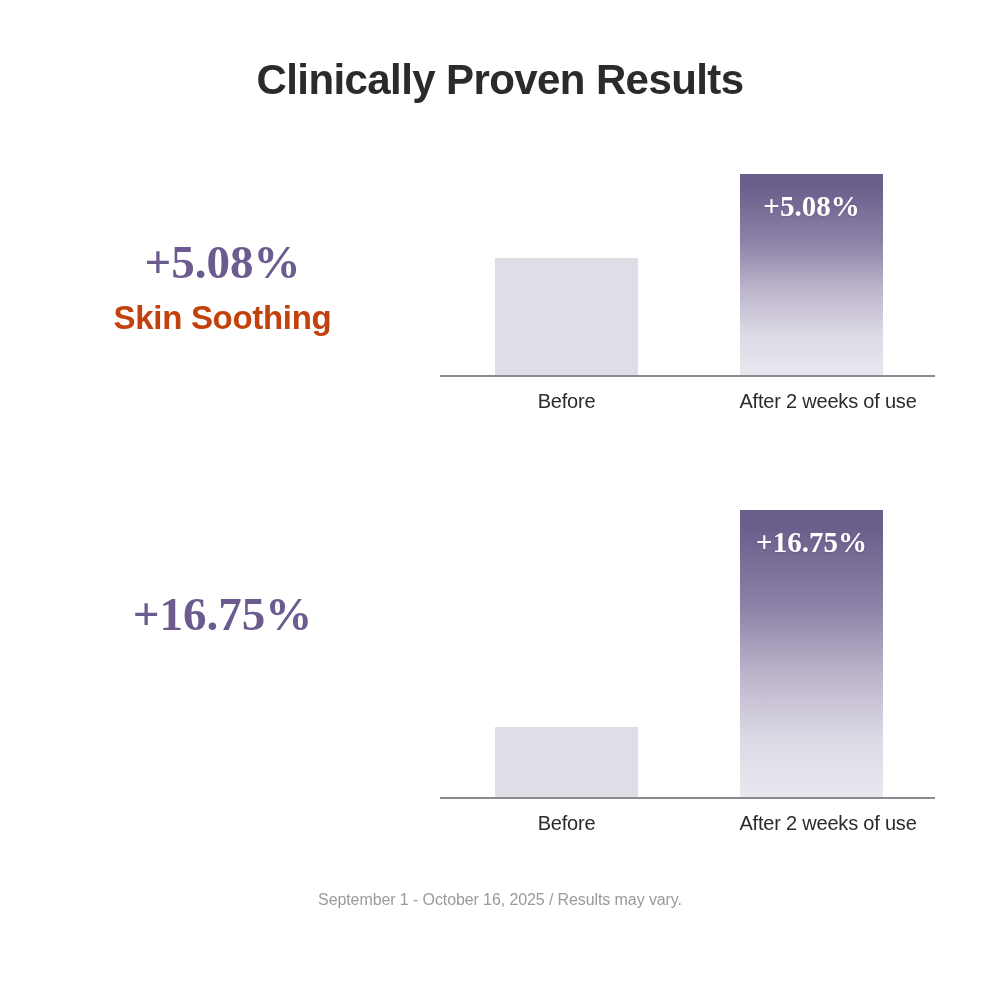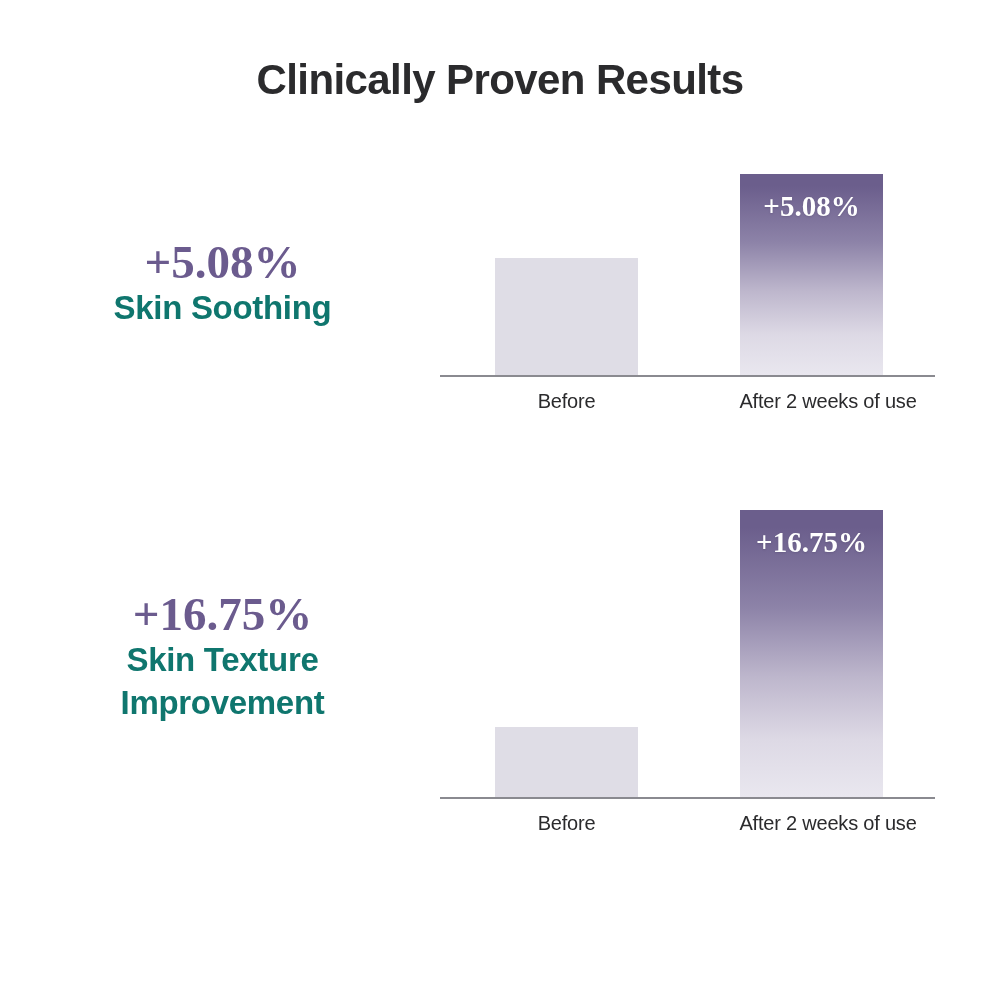--- a/index.html
+++ b/index.html
@@ -58,24 +58,25 @@
 
   .stat-value {
     font-family: "Liberation Serif", "DejaVu Serif", serif;
     font-size: 47px;
     font-weight: bold;
     color: #6b5b8e;
     line-height: 1.05;
     letter-spacing: 0px;
   }
   .stat-label {
+    margin-top: 10px;
     font-family: "Liberation Sans", sans-serif;
     font-size: 33px;
     font-weight: bold;
-    color: #0f766e;
+    color: #c2410c;
     line-height: 1.28;
     letter-spacing: -0.3px;
   }
 
   
   .chart-col {
     position: absolute;
     left: 440px;
     width: 495px;
   }
@@ -196,35 +197,35 @@
         <div class="tick tick-after">After 2 weeks of use</div>
       </div>
     </div>
 
   </div>
 
   <div class="result-row row-2">
 
     <div class="stat-col">
       <div class="stat-value">+16.75%</div>
-      <div class="stat-label">Skin Texture Improvement</div>
     </div>
 
     <div class="chart-col">
       <div class="plot">
         <div class="bar bar-before"></div>
         <div class="bar bar-after">
           <div class="bar-value">+16.75%</div>
         </div>
       </div>
       <div class="axis-line"></div>
       <div class="tick-labels">
         <div class="tick tick-before">Before</div>
         <div class="tick tick-after">After 2 weeks of use</div>
       </div>
     </div>
 
   </div>
 
   <div class="footnote">
+    <span class="footnote-line">September 1 - October 16, 2025 / Results may vary.</span>
   </div>
 
 </div>
 
 </body></html>

